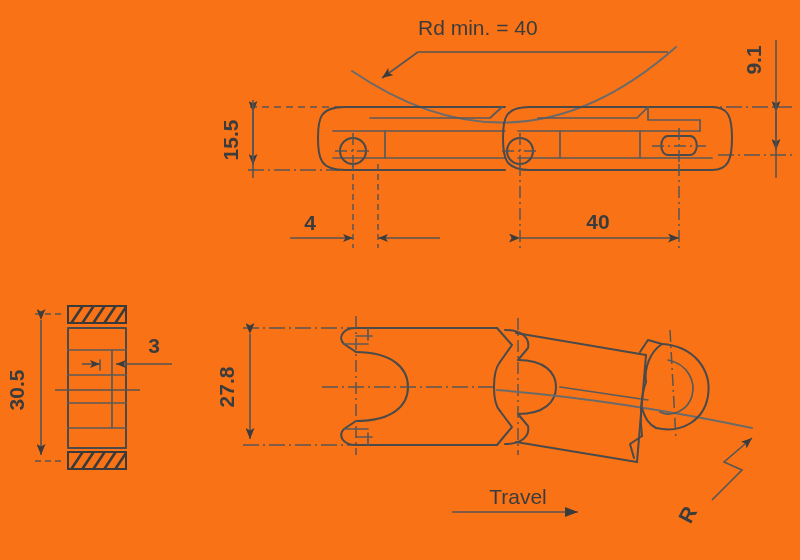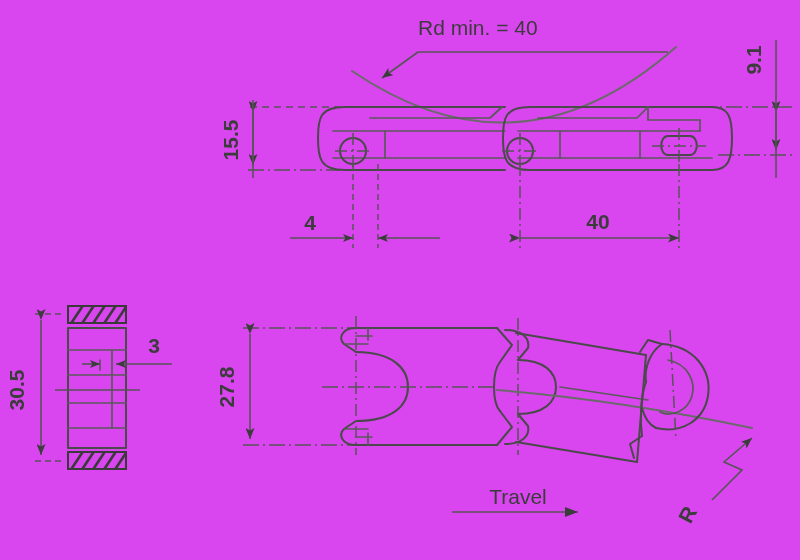--- a/index.html
+++ b/index.html
@@ -10,21 +10,21 @@
   body {
     width: 800px;
     height: 560px;
     overflow: hidden;
     font-family: "Liberation Sans", sans-serif;
   }
   #drawing-root {
     position: relative;
     width: 800px;
     height: 560px;
-    background: #d946ef;
+    background: #f97316;
   }
   svg.sheet {
     position: absolute;
     left: 0;
     top: 0;
     width: 800px;
     height: 560px;
     display: block;
   }
   .dim-text {

